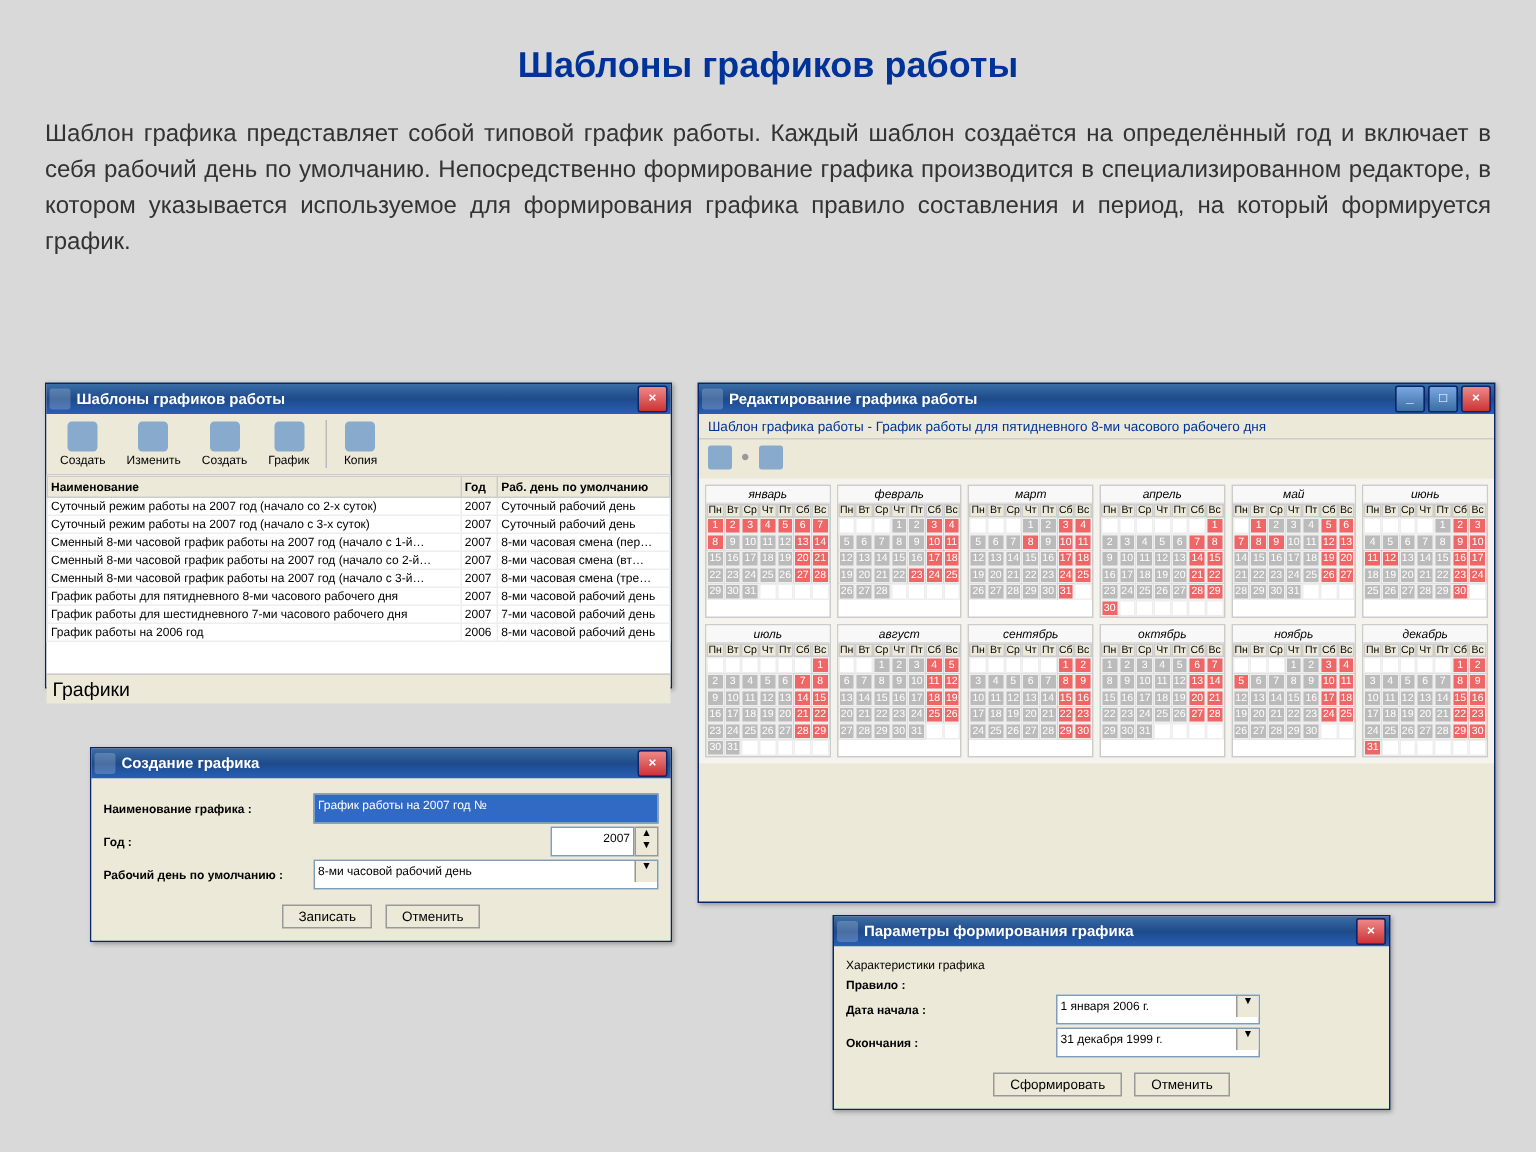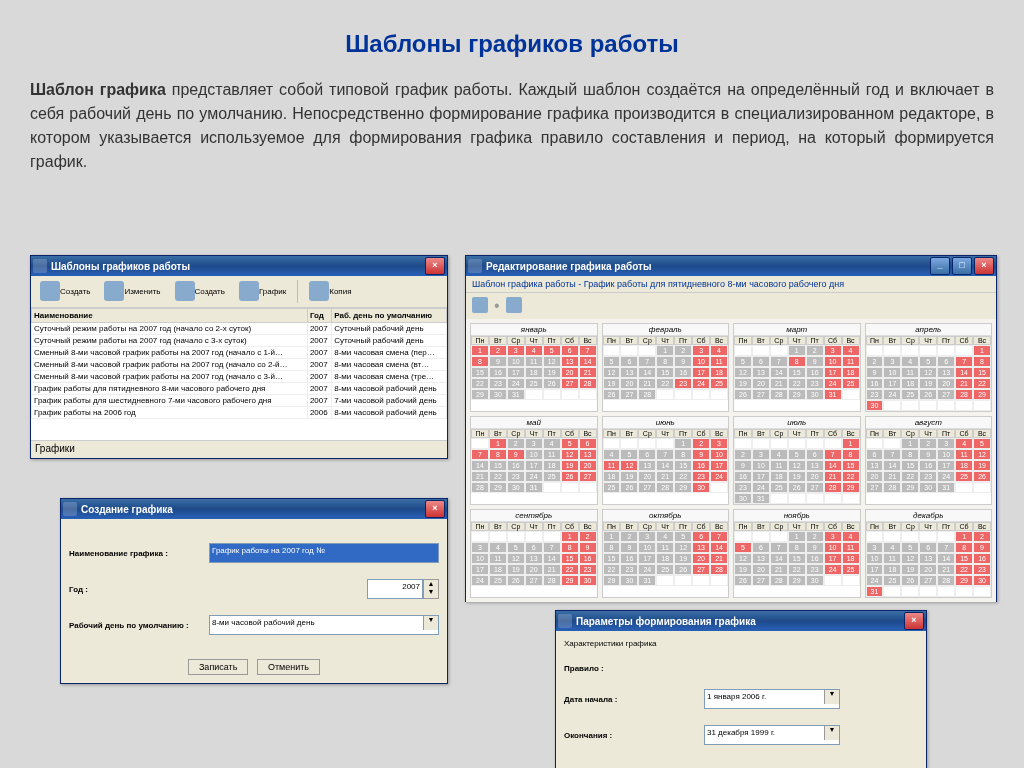--- a/index.html
+++ b/index.html
@@ -1,51 +1,51 @@
 <!DOCTYPE html>
 <html><head>
 <meta charset="utf-8">
 <style>
 html,body{margin:0;padding:0;width:1024px;height:768px;background:#d9d9d9;font-family:Arial,sans-serif;overflow:hidden}
 .page-title{color:#003399;font-size:24px;font-weight:bold;text-align:center;padding:30px 0 20px}
 .desc{color:#333;font-size:16px;line-height:1.5;padding:0 30px 20px;text-align:justify}
-.desc b{font-weight:bold}
+.desc b{font-weight:normal}
 .window{position:absolute;border:1px solid #0a246a;background:#ece9d8;box-shadow:1px 1px 3px rgba(0,0,0,.3)}
 .titlebar{background:linear-gradient(#3a6ea5,#1e4a8a,#2860b8);height:20px;display:flex;align-items:center;color:#fff;font-size:10px;padding:0 2px;font-weight:bold}
 .titlebar .tb-icon{width:14px;height:14px;margin-right:4px;display:inline-block;background:#fff3;border-radius:2px}
 .titlebar .spacer{flex:1}
 .winbtn{width:18px;height:16px;background:linear-gradient(#7ba7e0,#3a6ea5);border:1px solid #0a246a;border-radius:2px;margin-left:2px;color:#fff;font-size:9px;line-height:14px;text-align:center;font-family:sans-serif}
 .close-btn{background:linear-gradient(#e88,#c33)}
 .toolbar{background:#ece9d8;border-bottom:1px solid #ccc;padding:2px;display:flex}
-.tbtn{display:flex;align-items:center;padding:2px 6px;font-size:8px;color:#000;cursor:pointer;border:1px solid transparent}
+.tbtn{display:flex;flex-direction:column;align-items:center;padding:2px 6px;font-size:8px;color:#000;cursor:pointer;border:1px solid transparent}
 .tbtn .ticn{width:20px;height:20px;background:#8ac;border-radius:3px;margin-bottom:1px}
 .table{background:#fff;border:1px solid #999;font-size:8px;width:100%;border-collapse:collapse}
 .table th{background:#ece9d8;border:1px solid #ccc;padding:2px;font-weight:bold;text-align:left;font-size:8px}
 .table td{border:1px solid #eee;padding:1px 2px;white-space:nowrap;overflow:hidden}
 .selected-row td{background:#316ac5;color:#fff}
 .dlg-body{background:#ece9d8;padding:8px;font-size:9px}
-.dlg-row{display:flex;align-items:center;margin:16px 0}
+.dlg-row{display:flex;align-items:center;margin:2px 0}
 .dlg-row label{width:140px;font-weight:bold;font-size:8px}
 .dlg-row .inp{flex:1;background:#fff;border:1px solid #7f9db9;padding:2px;font-size:8px;height:14px}
 .dlg-btns{text-align:center;padding-top:8px}
 .dlg-btn{display:inline-block;background:#ece9d8;border:1px solid #999;padding:2px 10px;font-size:9px;margin:0 3px;cursor:pointer}
 
 .cal-header{color:#003399;font-size:9px;font-weight:normal;padding:3px 6px;border-bottom:1px solid #ccc}
 .cal-toolbar{padding:4px 6px;display:flex;gap:6px}
 .cal-toolbar .ticn-sm{width:16px;height:16px;background:#8ac;border-radius:2px}
-.months-grid{display:grid;grid-template-columns:repeat(4,1fr);gap:4px;padding:4px;background:#f4f3ee}
+.months-grid{display:grid;grid-template-columns:repeat(6,1fr);gap:4px;padding:4px;background:#f4f3ee}
 .month{background:#fff;border:1px solid #ccc}
 .month-name{text-align:center;font-size:8px;font-style:italic;padding:1px;background:#f8f8f8;border-bottom:1px solid #ddd}
 .daysrow,.weekrow{display:grid;grid-template-columns:repeat(7,1fr)}
 .daysrow div{font-size:7px;text-align:center;background:#ece9d8;border:1px solid #ccc;padding:0}
 .weekrow div{font-size:7px;text-align:center;border:1px solid #eee;padding:0;height:9px;line-height:9px}
 .red{background:#e66;color:#fff}
 .gray{background:#bbb;color:#fff}
 .param-label{font-size:8px;font-weight:bold;width:80px}
-.statusbar{background:#ece9d8;border-top:1px solid #ccc;font-size:10px;padding:2px 4px}
+.statusbar{background:#ece9d8;border-top:1px solid #ccc;font-size:13px;padding:2px 4px}
 </style>
 </head>
 <body>
 
 <div class="page-title">Шаблоны графиков работы</div>
 <div class="desc">
   <b>Шаблон графика</b><span> представляет собой типовой график работы. Каждый шаблон создаётся на определённый год и включает в себя рабочий день по умолчанию. Непосредственно формирование графика производится в специализированном редакторе, в котором указывается используемое для формирования графика правило составления и период, на который формируется график.</span>
 </div>
 
 <div class="window" style="left:30px;top:255px;width:416px;height:202px">

